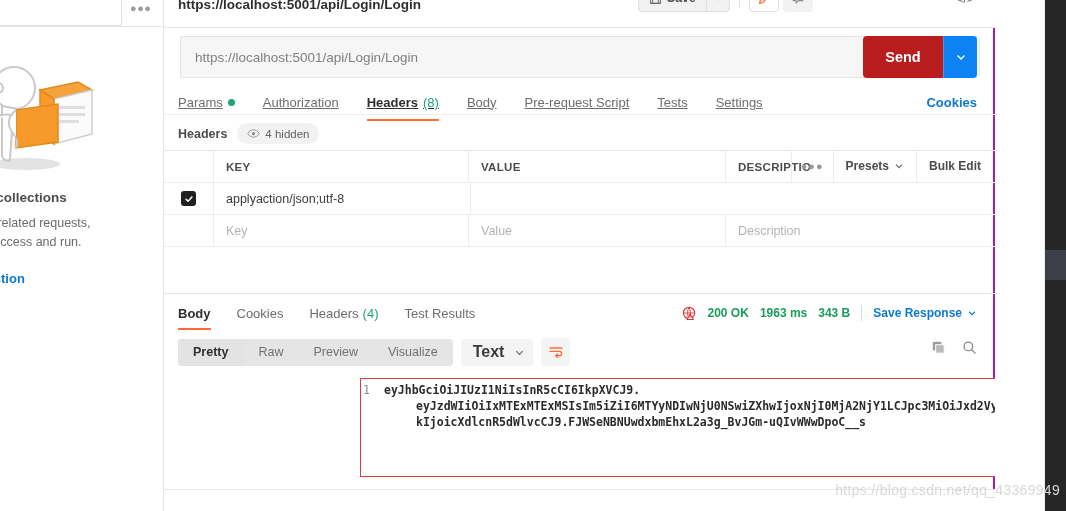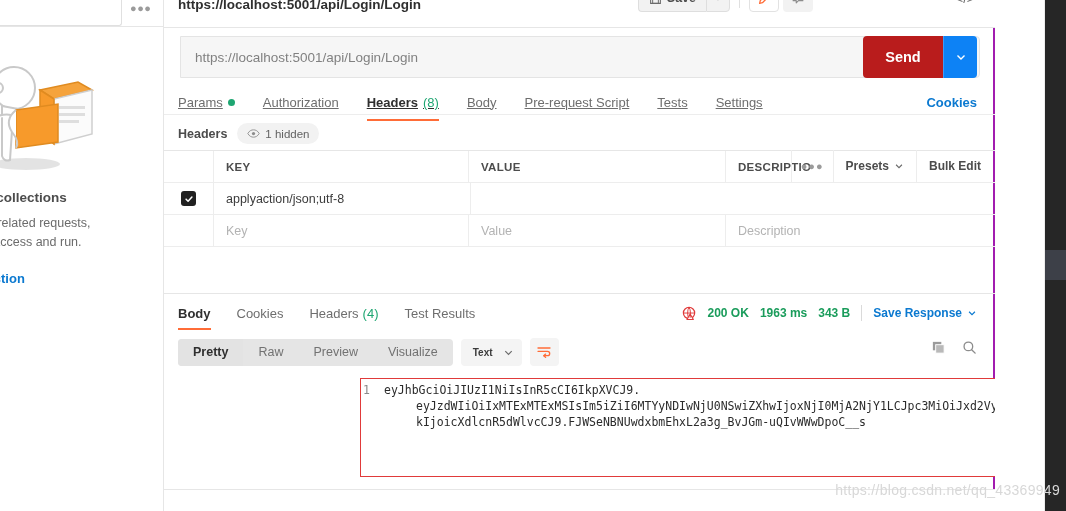--- a/index.html
+++ b/index.html
@@ -208,40 +208,40 @@
   
   .body-tools { position: absolute; left: 14px; top: 338px; display: flex; align-items: center; gap: 8px; }
   .seg { display: flex; background: #e5e5e5; border-radius: 4px; height: 27px; overflow: hidden; justify-content: center; }
   .seg div {
     padding: 0 15px; height: 27px; display: flex; align-items: center;
     font-size: 12.5px; color: #727272;
   }
   .seg div.on { background: #e3e3e3; color: #2f2f2f; font-weight: bold; }
   .txt-sel {
     height: 27px; padding: 0 8px 0 12px; background: #f4f4f4; border-radius: 4px;
-    display: flex; align-items: center; gap: 10px; font-size: 10px; color: #3b3b3b; font-weight: bold;
+    display: flex; align-items: center; gap: 10px; font-size: 16px; color: #3b3b3b; font-weight: bold;
   }
   .wrap-btn {
     width: 29px; height: 28px; background: #f4f4f4; border-radius: 4px;
     display: flex; align-items: center; justify-content: center;
   }
   .body-icons { position: absolute; right: 16px; top: 340px; display: flex; align-items: center; gap: 16px; }
 
   
   .code-box {
     position: absolute; left: 196px; top: 378px; width: 773px; height: 99px;
     border: 1px solid #e03a3a; background: #fff;
   }
   .gutter {
     position: absolute; left: 199px; top: 382px;
     font-family: "DejaVu Sans Mono", "Liberation Mono", monospace;
     font-size: 11.5px; line-height: 16px; color: #8a8a8a;
   }
   .code-l { position: absolute; left: 220px; font-family: "DejaVu Sans Mono","Liberation Mono",monospace;
-            font-size: 11.5px; line-height: 16px; color: #2b2b2b; white-space: pre; }
+            font-size: 11.5px; line-height: 16px; color: #2b2b2b; white-space: pre; font-weight: bold; }
 
   
   .bottom-strip {
     position: absolute; left: 0; bottom: 0; width: 831px; height: 22px;
     border-top: 1px solid #e6e6e6; background: #fff;
   }
 
   
   .watermark {
     position: absolute; right: 6px; bottom: 13px;
@@ -371,21 +371,21 @@
     <div class="cookies-link">Cookies</div>
     <div class="tabs-rule"></div>
 
     <div class="hdr-row">
       <div class="hdr-label">Headers</div>
       <div class="hidden-pill">
         <svg width="13" height="9" viewBox="0 0 16 11">
           <path d="M1 5.5C3 2 5.5 1 8 1s5 1 7 4.5C13 9 10.5 10 8 10S3 9 1 5.5z" fill="none" stroke="#8c8c8c" stroke-width="1.1"></path>
           <circle cx="8" cy="5.5" r="2" fill="#8c8c8c"></circle>
         </svg>
-        <span>1 hidden</span>
+        <span>4 hidden</span>
       </div>
     </div>
 
     <div class="tbl">
       <div class="tr head">
         <div class="td chk"></div>
         <div class="td k">KEY</div>
         <div class="td v">VALUE</div>
         <div class="td d">DESCRIPTIO</div>
       </div>

